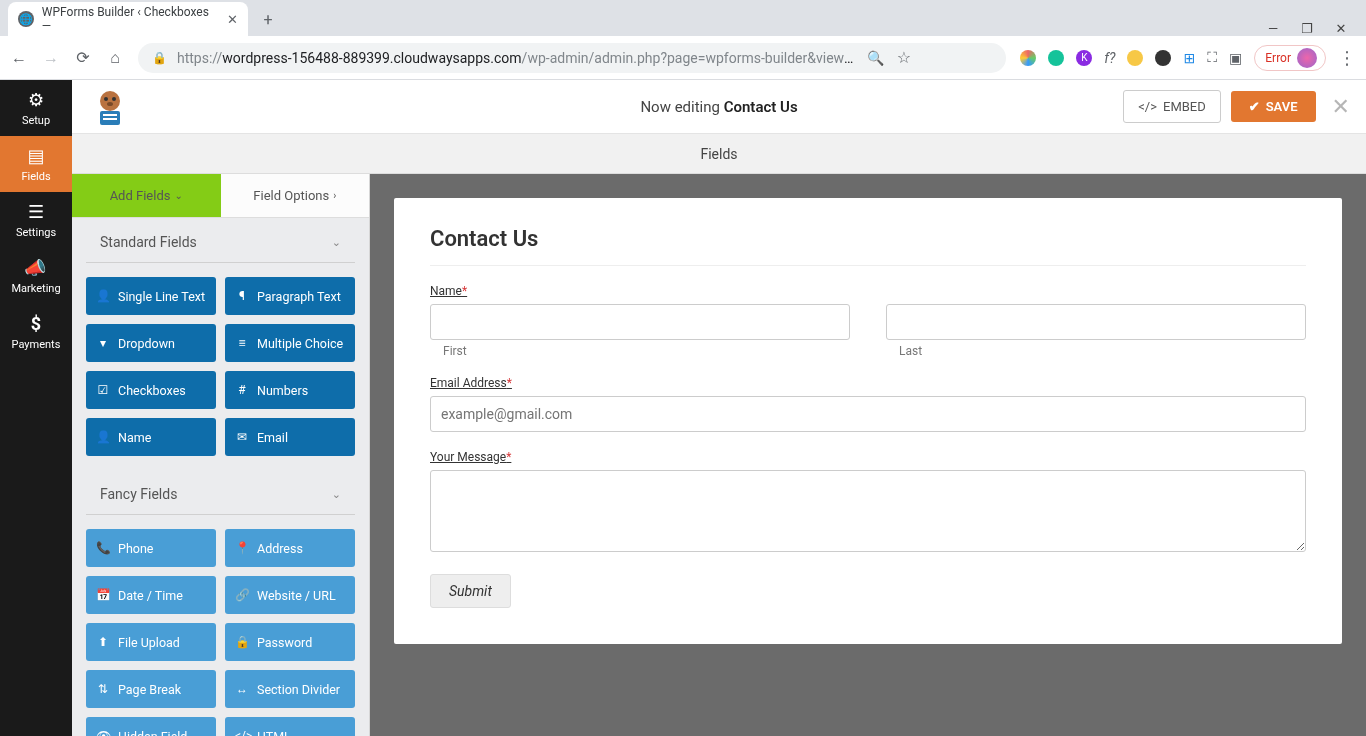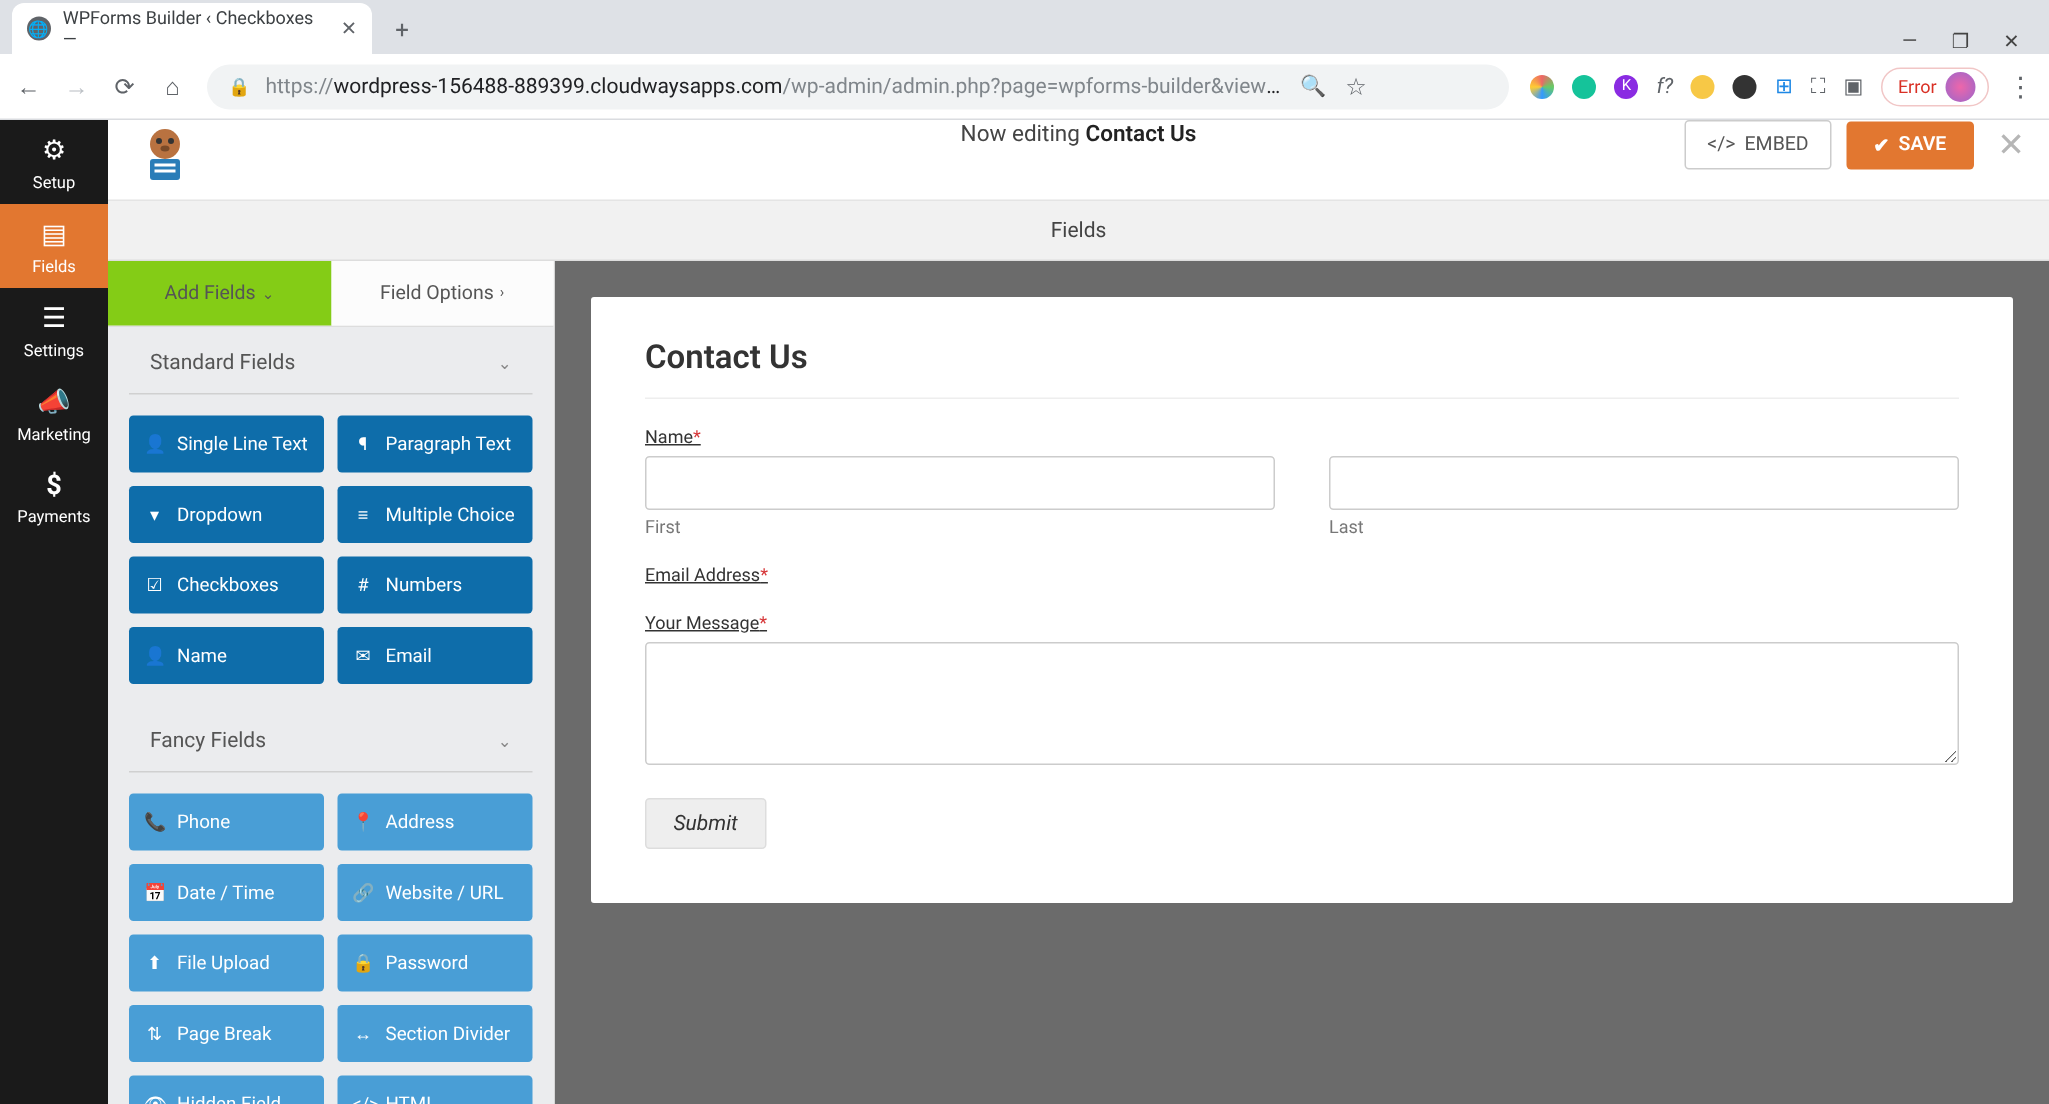--- a/index.html
+++ b/index.html
@@ -33,21 +33,21 @@
 
 .left-nav { width:72px; background:#1a1a1a; color:#fff; display:flex; flex-direction:column; }
 .left-nav .item { height:56px; display:flex; flex-direction:column; align-items:center; justify-content:center; font-size:11px; gap:4px; cursor:pointer;}
 .left-nav .item.active { background:#e27730; }
 .left-nav .ico { font-size:18px; }
 
 
 .main-col { flex:1; display:flex; flex-direction:column; min-width:0; }
 
 
-.form-header { height:54px; border-bottom:1px solid #e4e4e4; display:flex; align-items:flex-start; padding:0 16px; position:relative; background:#fff;}
+.form-header { height:54px; border-bottom:1px solid #e4e4e4; display:flex; align-items:center; padding:0 16px; position:relative; background:#fff;}
 .form-header .logo { width:44px; height:44px; margin-right:10px; display:flex; align-items:center; justify-content:center;}
 .form-header .logo svg{width:40px;height:40px;}
 .form-header .center { position:absolute; left:50%; transform:translateX(-50%); font-size:15px; color:#444; }
 .form-header .center b{color:#222; font-weight:600;}
 .form-header .right { margin-left:auto; display:flex; gap:10px; align-items:center;}
 .btn-embed { border:1px solid #ccc; background:#fff; color:#555; padding:8px 14px; font-size:13px; border-radius:3px; display:flex; gap:6px; align-items:center;}
 .btn-save { background:#e27730; color:#fff; border:none; padding:8px 18px; font-size:13px; border-radius:3px; display:flex; gap:6px; align-items:center; font-weight:600;}
 .close-x { font-size:22px; color:#b6b6b6; margin-left:6px;}
 
 
@@ -73,21 +73,21 @@
 .field-btn .fi { font-size:12px; width:14px; text-align:center; }
 
 
 .preview-wrap { flex:1; background:#6b6b6b; overflow:auto; padding:24px; }
 .preview { background:#fff; border-radius:2px; padding: 28px 36px 36px; max-width: 960px; margin: 0 auto; }
 .preview h2 { font-size:22px; color:#333; font-weight:600; padding-bottom: 14px; border-bottom:1px solid #eee; margin-bottom: 18px;}
 .form-row { margin-bottom: 18px; }
 .label { font-size:12px; color:#333; margin-bottom:6px; display:block;text-decoration:underline; }
 .req { color:#d63638; }
 .name-grid { display:grid; grid-template-columns:1fr 1fr; gap: 36px;}
-.sublabel { font-size:12px; color:#777; margin-top:4px; display:block;}
+.sublabel { font-size:12px; color:#777; margin-top:4px; display:block;margin-left:13px;}
 input.text-input { width:100%; height:36px; border:1px solid #ccc; border-radius:3px; padding: 0 10px; font-size:14px;}
 textarea.text-input { width:100%; height:82px; border:1px solid #ccc; border-radius:3px; padding:8px 10px; font-size:14px; resize:both;}
 .submit { background:#eee; border:1px solid #ddd; padding: 8px 18px; font-size:14px; color:#333; border-radius:3px;font-style:italic;}
 </style>
 </head>
 <body>
 
 <div class="browser-chrome">
   <div class="tab-bar">
     <div class="tab">
@@ -305,20 +305,21 @@
               </div>
               <div>
                 <input class="text-input" style="">
                 <span class="sublabel">Last</span>
               </div>
             </div>
           </div>
 
           <div class="form-row">
             <span class="label"><span>Email Address</span><span class="req">*</span></span>
+            <input class="text-input" placeholder="example@gmail.com" style="">
           </div>
 
           <div class="form-row">
             <span class="label"><span>Your Message</span><span class="req">*</span></span>
             <textarea class="text-input" style=""></textarea>
           </div>
 
           <button class="submit">Submit</button>
         </div>
       </div>

